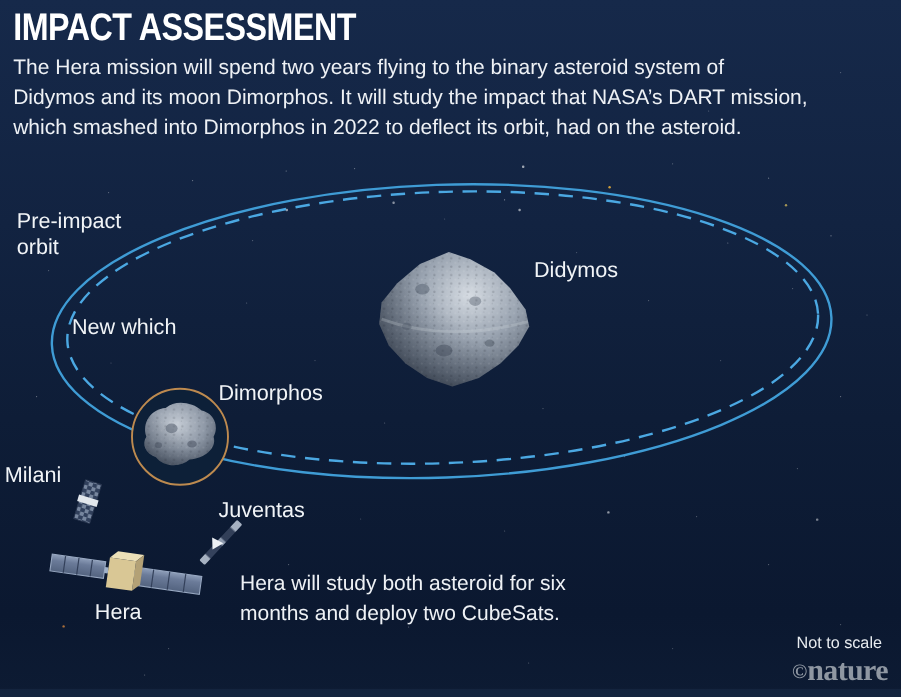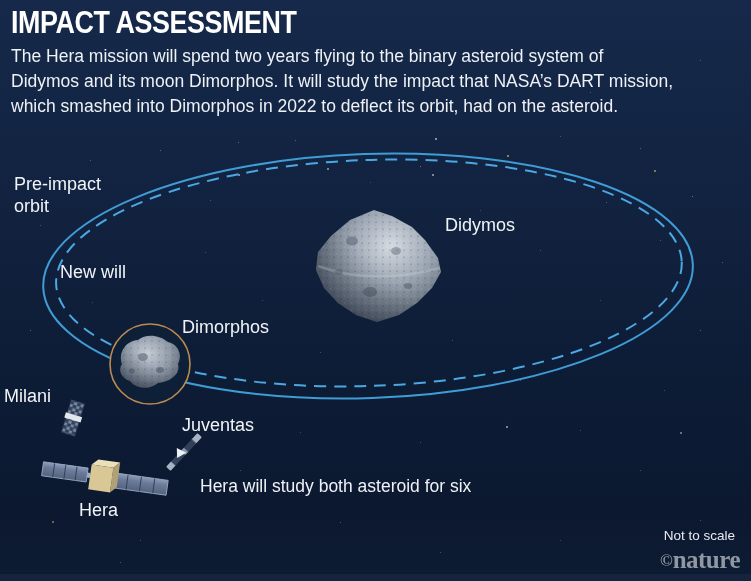--- a/index.html
+++ b/index.html
@@ -205,28 +205,29 @@
   </svg>
 
   <h1 id="title">IMPACT ASSESSMENT</h1>
   <div id="intro">
     <div>The Hera mission will spend two years flying to the binary asteroid system of</div>
     <div>Didymos and its moon Dimorphos. It will study the impact that NASA’s DART mission,</div>
     <div>which smashed into Dimorphos in 2022 to deflect its orbit, had on the asteroid.</div>
   </div>
 
   <div class="lbl wrap" id="pre-impact-label">Pre-impact orbit</div>
-  <div class="lbl" id="new-orbit-label">New will</div>
+  <div class="lbl" id="new-orbit-label">New which</div>
   <div class="lbl" id="didymos-label">Didymos</div>
   <div class="lbl" id="dimorphos-label">Dimorphos</div>
   <div class="lbl" id="milani-label">Milani</div>
   <div class="lbl" id="juventas-label">Juventas</div>
   <div class="lbl" id="hera-label">Hera</div>
 
   <div id="caption">
     <div>Hera will study both asteroid for six</div>
+    <div>months and deploy two CubeSats.</div>
   </div>
 
   <div id="not-to-scale">Not to scale</div>
   <div id="credit"><span class="sym">©</span><span>nature</span></div>
 
   <div id="bottom-glow"></div>
 </div>
 
 </body></html>

